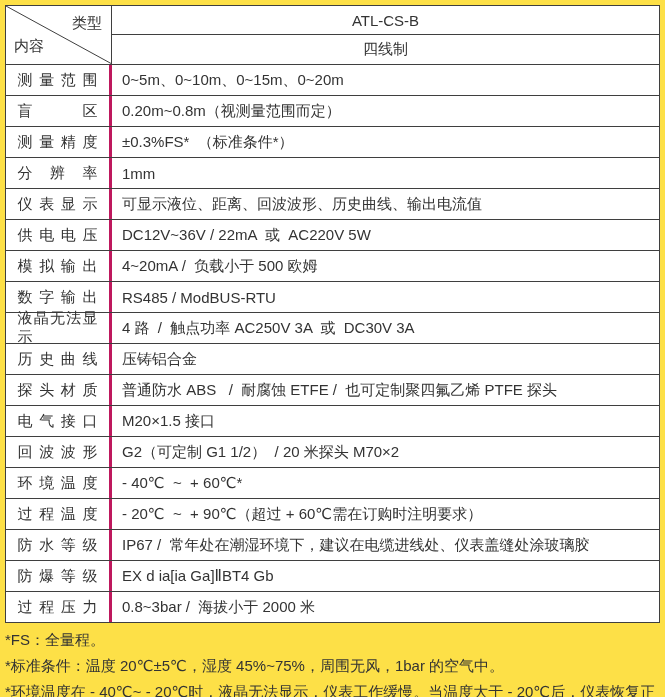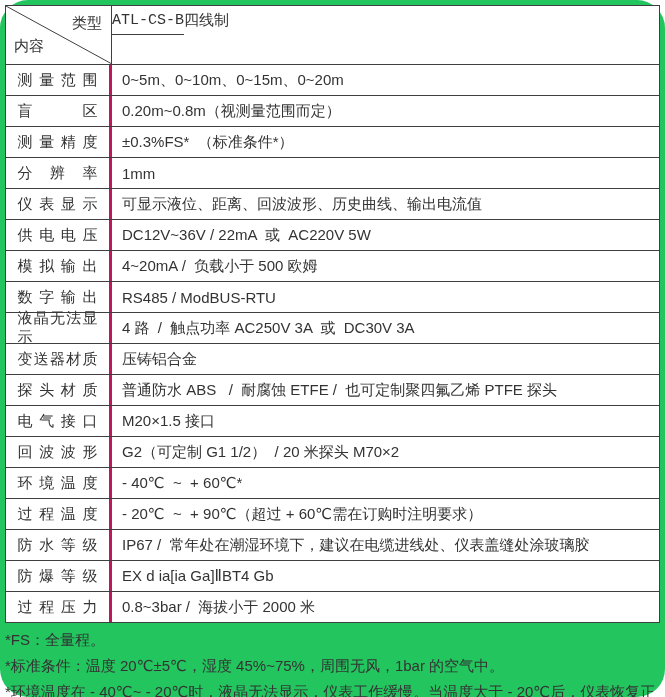--- a/index.html
+++ b/index.html
@@ -1,37 +1,37 @@
 <!DOCTYPE html>
 <html><head>
 <meta charset="utf-8">
 <style>
   html,body { margin:0; padding:0; }
   body {
     width:665px; height:697px; background:#ffffff; overflow:hidden;
     font-family:"Liberation Sans","DejaVu Sans",sans-serif;
     color:#333333;
   }
-  .page { position:relative; width:665px; height:697px; background:#22c55e;border-radius:28px; }
+  .page { position:relative; width:665px; height:697px; background:#fde047; }
 
   .spec-table {
     position:absolute; left:5px; top:5px; width:655px;
     border:1px solid #3f3f3f; box-sizing:border-box; background:#ffffff;
   }
 
   
   .header-block { display:flex; }
   .corner-cell {
     width:106px; height:58px; position:relative;
     border-right:1px solid #3f3f3f; box-sizing:border-box; flex:none;
   }
   .corner-cell svg { position:absolute; left:0; top:0; }
   .corner-type  { position:absolute; top:8px;  right:9px; font-size:15px; }
   .corner-content { position:absolute; bottom:8px; left:8px; font-size:15px; }
-  .header-values { flex:1; display:flex; flex-direction:row;font-family:Liberation Mono, monospace; }
+  .header-values { flex:1; display:flex; flex-direction:column; }
   .header-value-row {
     display:flex; align-items:center; justify-content:center;
     font-size:15px; box-sizing:border-box;
   }
   .header-value-row.first { height:29px; border-bottom:1px solid #3f3f3f; }
   .header-value-row.second { height:29px; }
 
   
   .row {
     display:flex; border-top:1px solid #3f3f3f;
@@ -126,21 +126,21 @@
       <div class="cell-value">RS485 / ModBUS-RTU</div>
     </div>
     <div class="row">
       <div class="cell-label">
           <span class="label-inner">液晶无法显示</span>
         </div>
       <div class="cell-value">4 路  /  触点功率 AC250V 3A  或  DC30V 3A</div>
     </div>
     <div class="row">
       <div class="cell-label">
-          <span class="label-inner">变送器材质</span>
+          <span class="label-inner">历史曲线</span>
         </div>
       <div class="cell-value">压铸铝合金</div>
     </div>
     <div class="row">
       <div class="cell-label">
           <span class="label-inner">探头材质</span>
         </div>
       <div class="cell-value">普通防水 ABS   /  耐腐蚀 ETFE /  也可定制聚四氟乙烯 PTFE 探头</div>
     </div>
     <div class="row">

